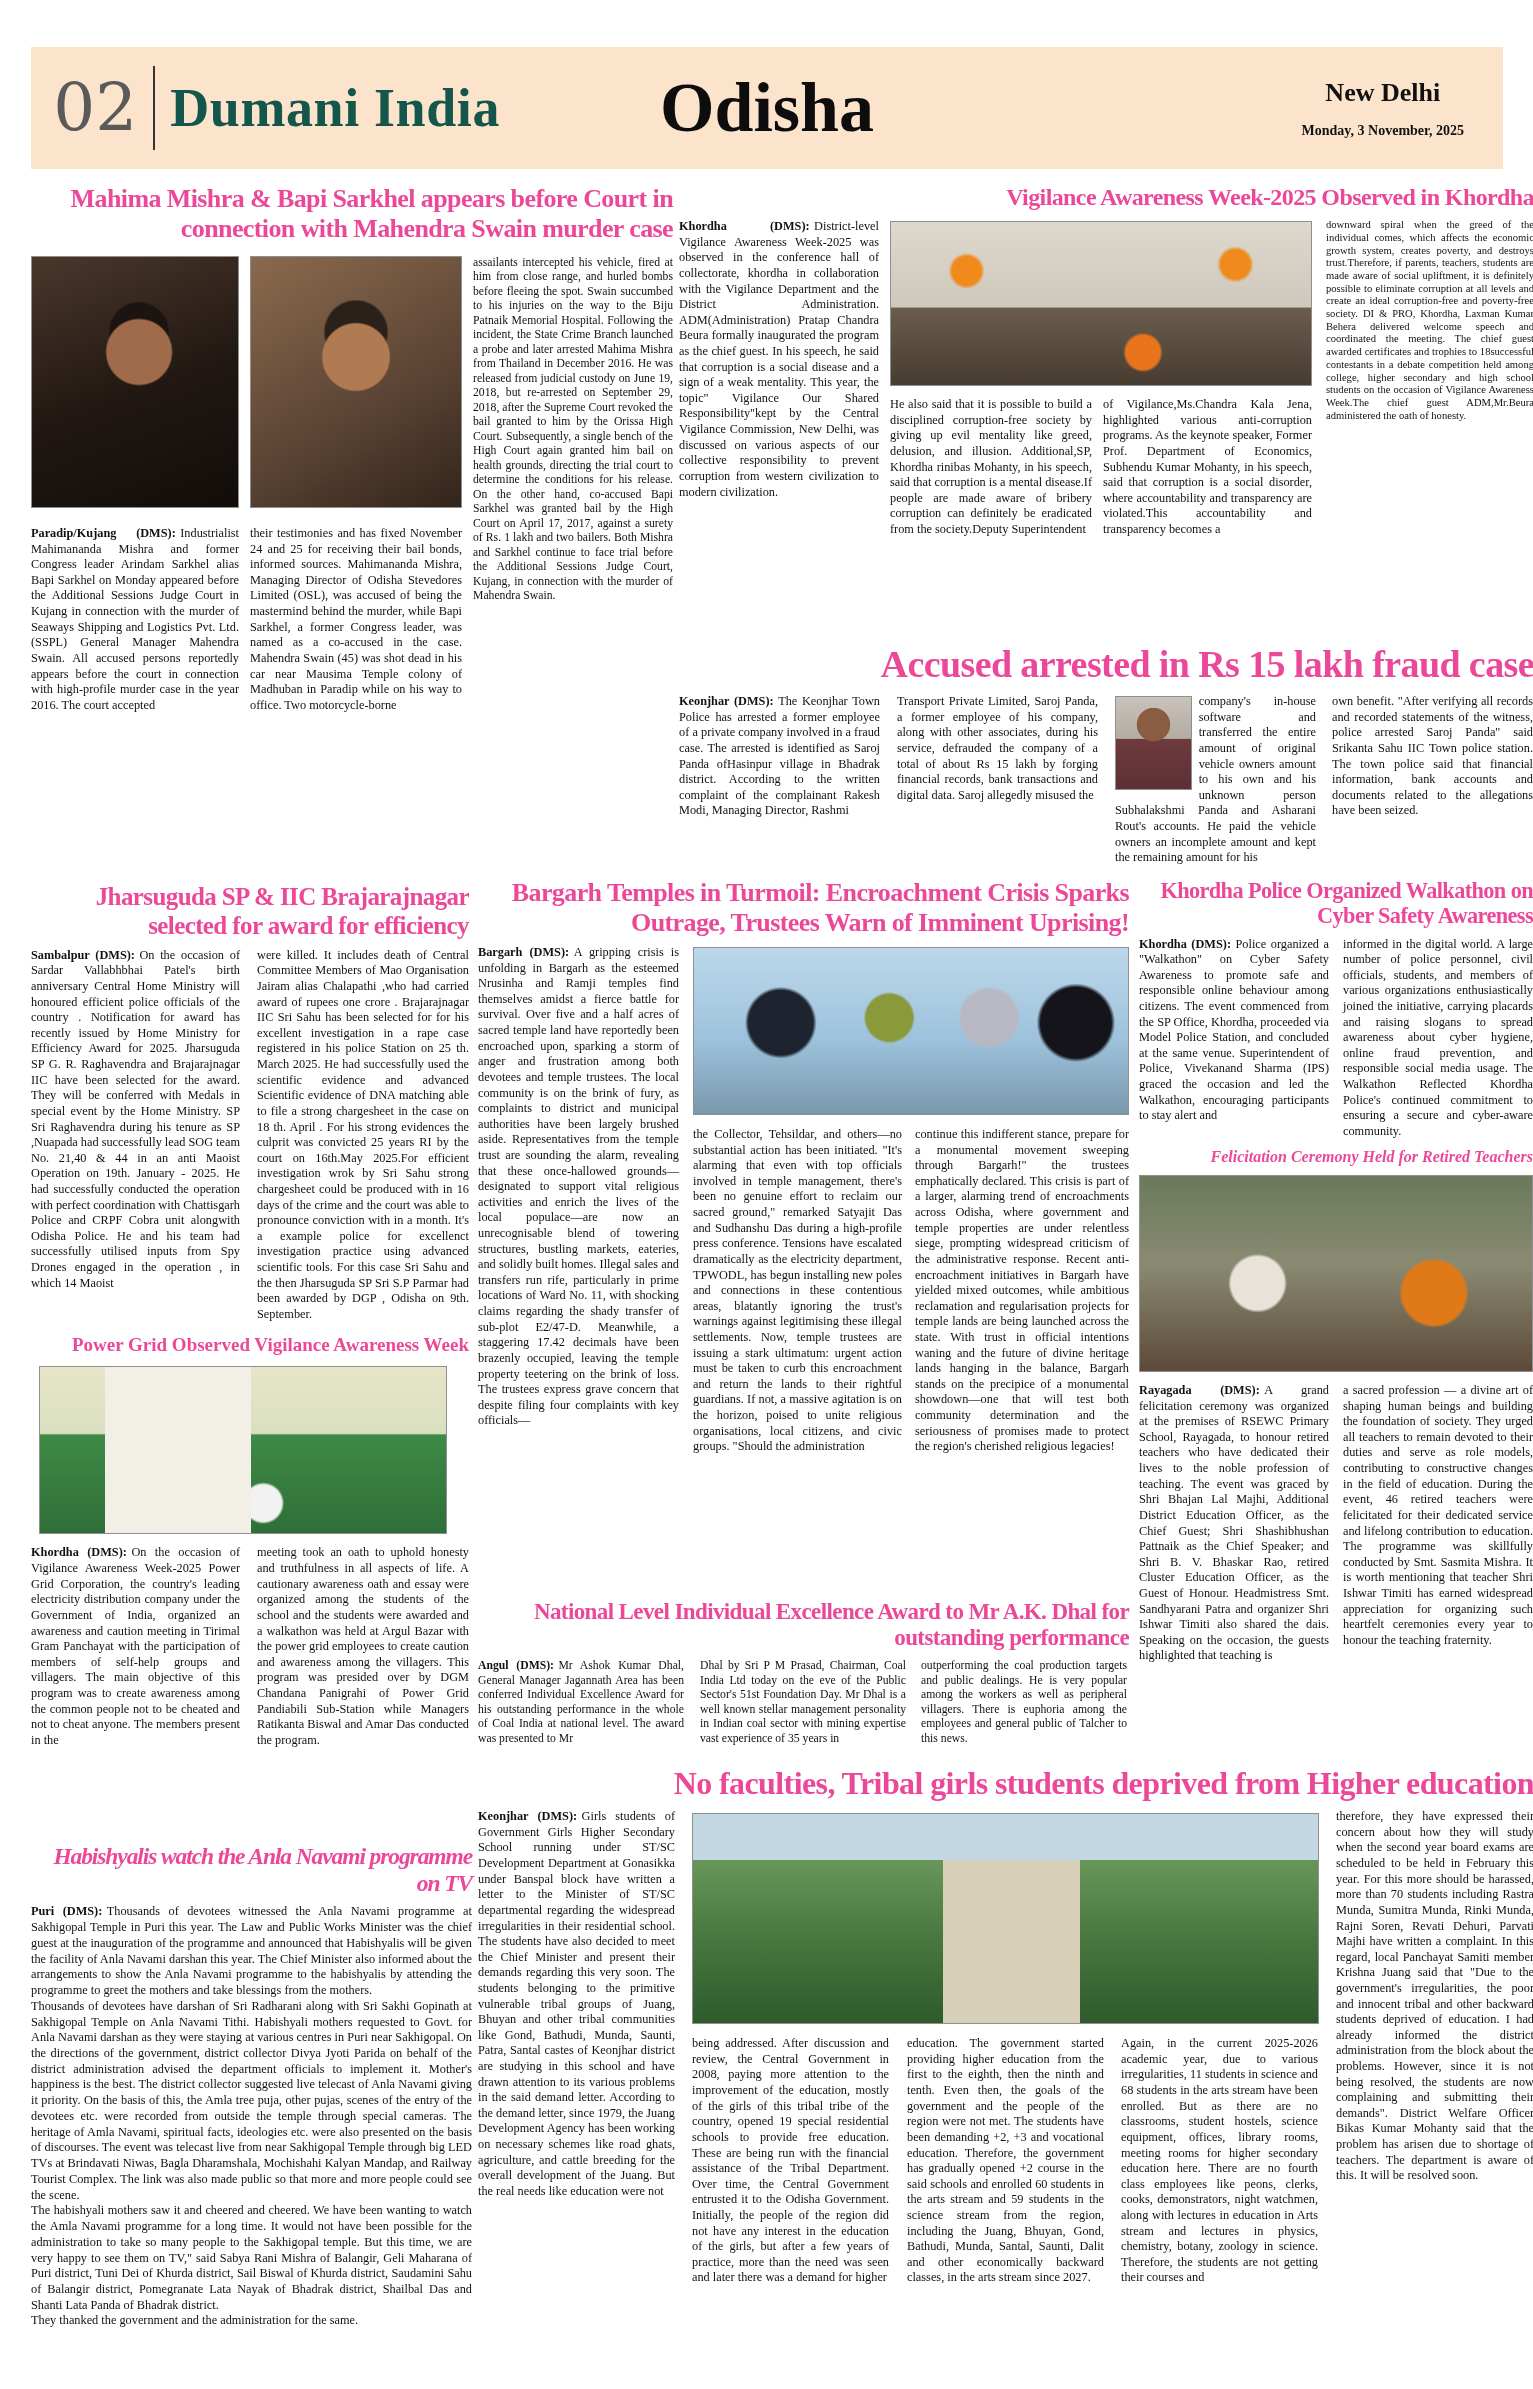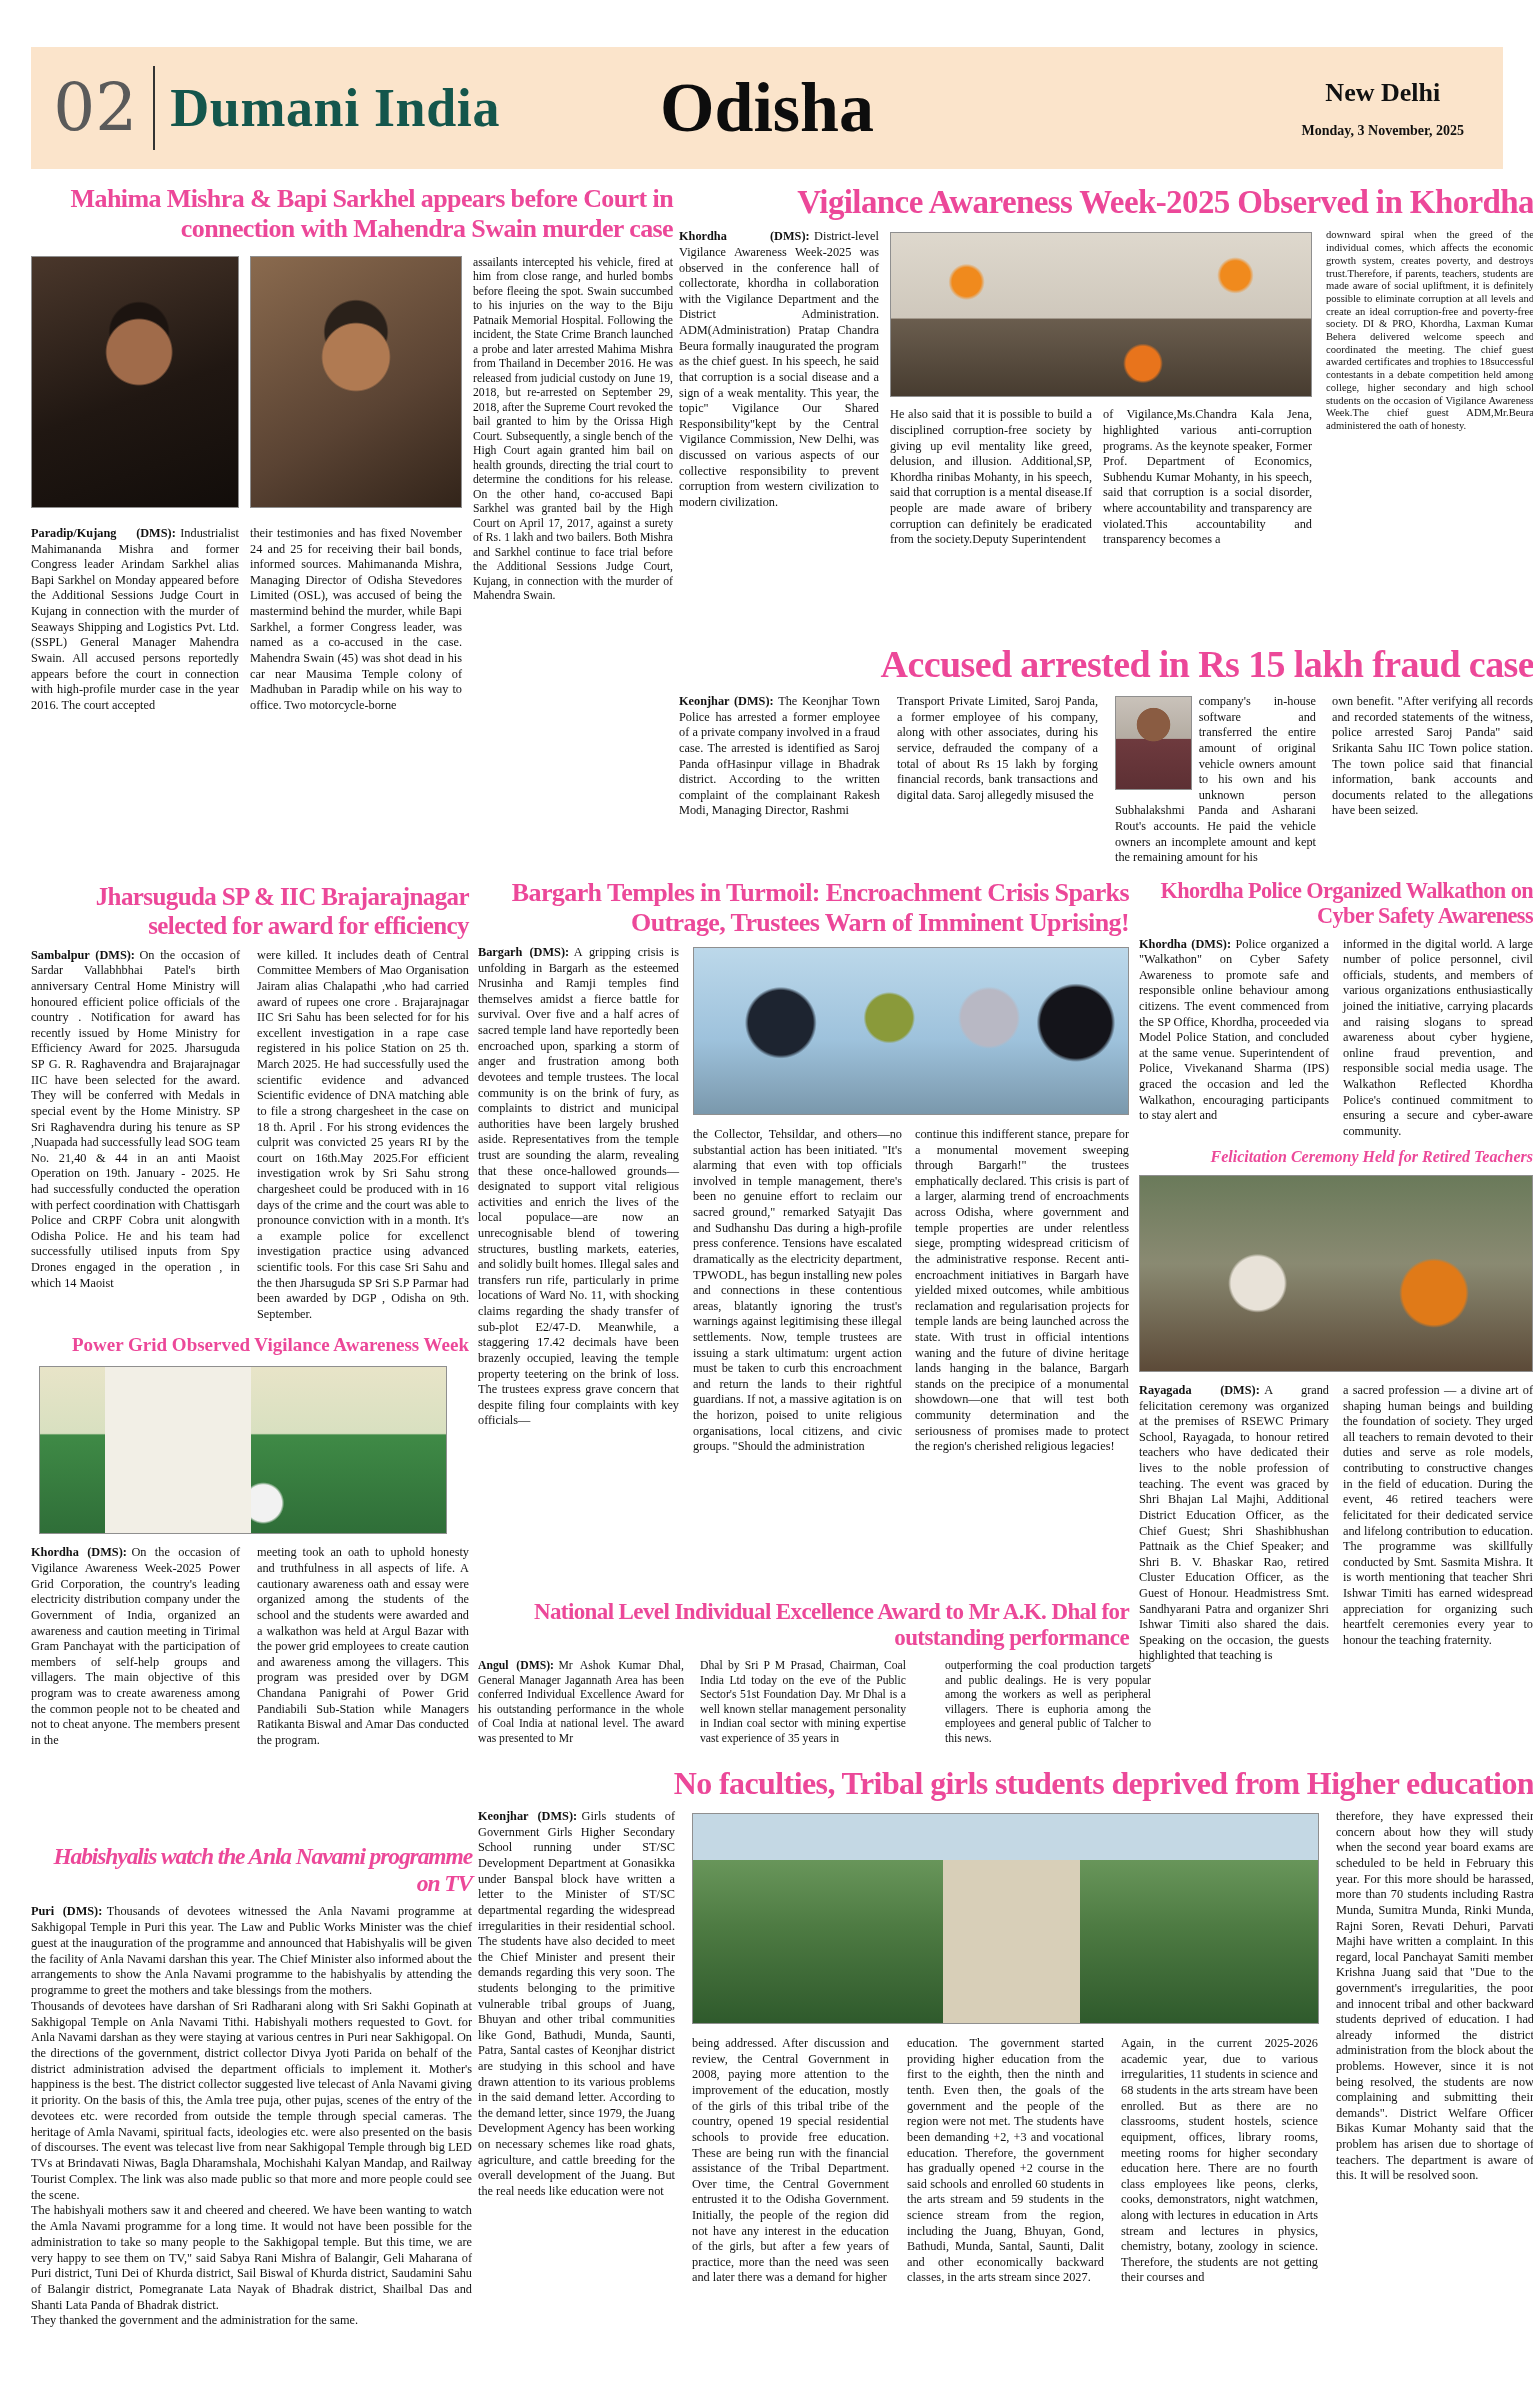--- a/index.html
+++ b/index.html
@@ -88,21 +88,21 @@
       <div class="col" style="left:219px;top:275px;width:212px;">
         <p><span>their testimonies and has fixed November 24 and 25 for receiving their bail bonds, informed sources. Mahimananda Mishra, Managing Director of Odisha Stevedores Limited (OSL), was accused of being the mastermind behind the murder, while Bapi Sarkhel, a former Congress leader, was named as a co-accused in the case. Mahendra Swain (45) was shot dead in his car near Mausima Temple colony of Madhuban in Paradip while on his way to office. Two motorcycle-borne</span></p>
       </div>
       <div class="col small" style="left:442px;top:4.5px;width:200px;">
         <p><span>assailants intercepted his vehicle, fired at him from close range, and hurled bombs before fleeing the spot. Swain succumbed to his injuries on the way to the Biju Patnaik Memorial Hospital. Following the incident, the State Crime Branch launched a probe and later arrested Mahima Mishra from Thailand in December 2016. He was released from judicial custody on June 19, 2018, but re-arrested on September 29, 2018, after the Supreme Court revoked the bail granted to him by the Orissa High Court. Subsequently, a single bench of the High Court again granted him bail on health grounds, directing the trial court to determine the conditions for his release. On the other hand, co-accused Bapi Sarkhel was granted bail by the High Court on April 17, 2017, against a surety of Rs. 1 lakh and two bailers. Both Mishra and Sarkhel continue to face trial before the Additional Sessions Judge Court, Kujang, in connection with the murder of Mahendra Swain.</span></p>
       </div>
     </div>
   </section>
 
   <section class="art" style="left:679px;top:184px;width:855px;">
-    <h2 class="hl" style="font-size:33px;">Vigilance Awareness Week-2025 Observed in Khordha</h2>
+    <h2 class="hl" style="font-size:24px;">Vigilance Awareness Week-2025 Observed in Khordha</h2>
     <div class="abody" style="height:401px;">
       <div class="col" style="left:0;top:0;width:200px;">
         <p><b class="dl">Khordha (DMS):</b><span>District-level Vigilance Awareness Week-2025 was observed in the conference hall of collectorate, khordha in collaboration with the Vigilance Department and the District Administration. ADM(Administration) Pratap Chandra Beura formally inaugurated the program as the chief guest. In his speech, he said that corruption is a social disease and a sign of a weak mentality. This year, the topic" Vigilance Our Shared Responsibility"kept by the Central Vigilance Commission, New Delhi, was discussed on various aspects of our collective responsibility to prevent corruption from western civilization to modern civilization.</span></p>
       </div>
       <div class="photo ph-a2" style="left:211px;top:2.2px;width:422px;height:165px;"></div>
       <div class="col" style="left:424px;top:178px;width:209px;">
         <p><span>of Vigilance,Ms.Chandra Kala Jena, highlighted various anti-corruption programs. As the keynote speaker, Former Prof. Department of Economics, Subhendu Kumar Mohanty, in his speech, said that corruption is a social disorder, where accountability and transparency are violated.This accountability and transparency becomes a</span></p>
       </div>
       <div class="col" style="left:211px;top:178px;width:202px;">
         <p><span>He also said that it is possible to build a disciplined corruption-free society by giving up evil mentality like greed, delusion, and illusion. Additional,SP, Khordha rinibas Mohanty, in his speech, said that corruption is a mental disease.If people are made aware of bribery corruption can definitely be eradicated from the society.Deputy Superintendent</span></p>
@@ -200,21 +200,21 @@
 
   <section class="art" style="left:478px;top:1599px;width:651px;">
     <h2 class="hl" style="font-size:23px;">National Level Individual Excellence Award to Mr A.K. Dhal for outstanding performance</h2>
     <div class="abody" style="height:101px;">
       <div class="col small" style="left:0;top:0;width:206px;">
         <p><b class="dl">Angul (DMS):</b><span>Mr Ashok Kumar Dhal, General Manager Jagannath Area has been conferred Individual Excellence Award for his outstanding performance in the whole of Coal India at national level. The award was presented to Mr</span></p>
       </div>
       <div class="col small" style="left:222px;top:0;width:206px;">
         <p><span>Dhal by Sri P M Prasad, Chairman, Coal India Ltd today on the eve of the Public Sector's 51st Foundation Day. Mr Dhal is a well known stellar management personality in Indian coal sector with mining expertise vast experience of 35 years in</span></p>
       </div>
-      <div class="col small" style="left:467px;top:0;width:206px;">
+      <div class="col small" style="left:443px;top:0;width:206px;">
         <p><span>outperforming the coal production targets and public dealings. He is very popular among the workers as well as peripheral villagers. There is euphoria among the employees and general public of Talcher to this news.</span></p>
       </div>
     </div>
   </section>
 
   <section class="art" style="left:31px;top:1843px;width:441px;">
     <h2 class="hl it" style="font-size:23.5px;letter-spacing:-1.1px;">Habishyalis watch the Anla Navami programme on TV</h2>
     <div class="abody" style="height:503px;">
       <div class="col" style="position:static;width:441px;font-size:12.3px;line-height:1.28;">
         <p><b class="dl">Puri (DMS):</b><span>Thousands of devotees witnessed the Anla Navami programme at Sakhigopal Temple in Puri this year. The Law and Public Works Minister was the chief guest at the inauguration of the programme and announced that Habishyalis will be given the facility of Anla Navami darshan this year. The Chief Minister also informed about the arrangements to show the Anla Navami programme to the habishyalis by attending the programme to greet the mothers and take blessings from the mothers.</span></p>

